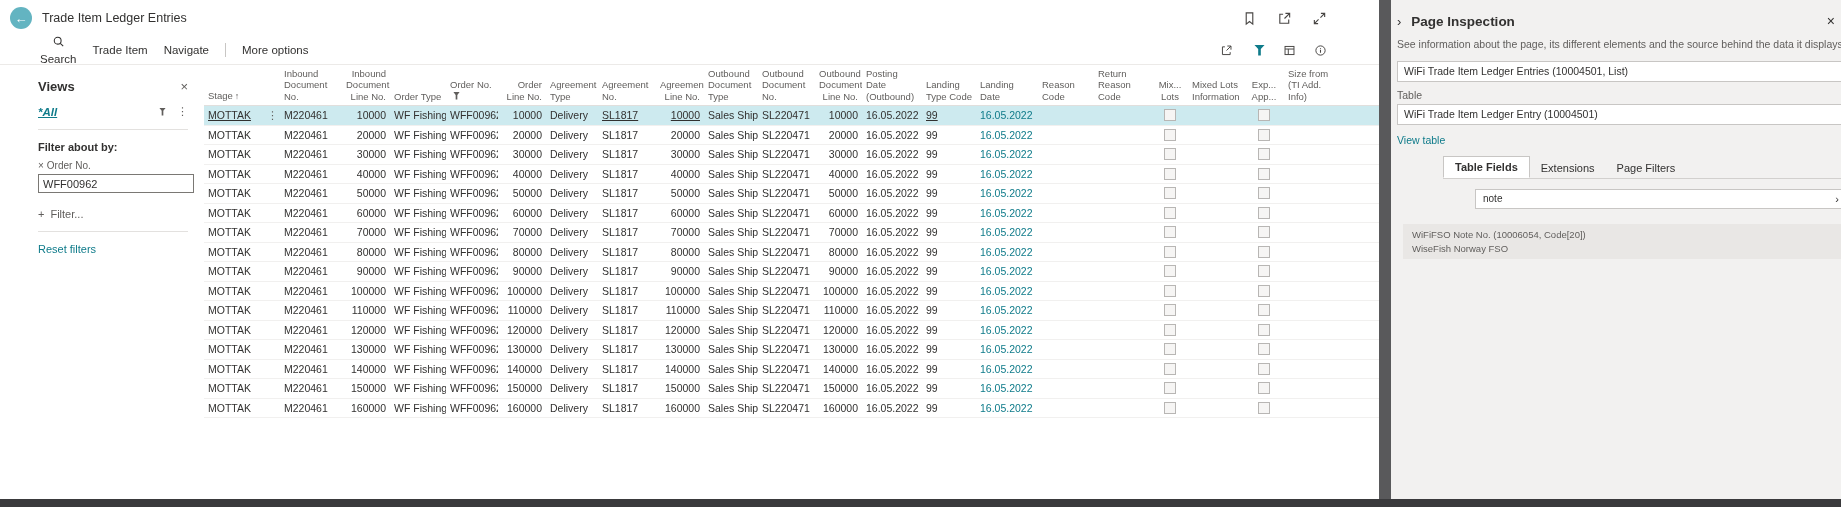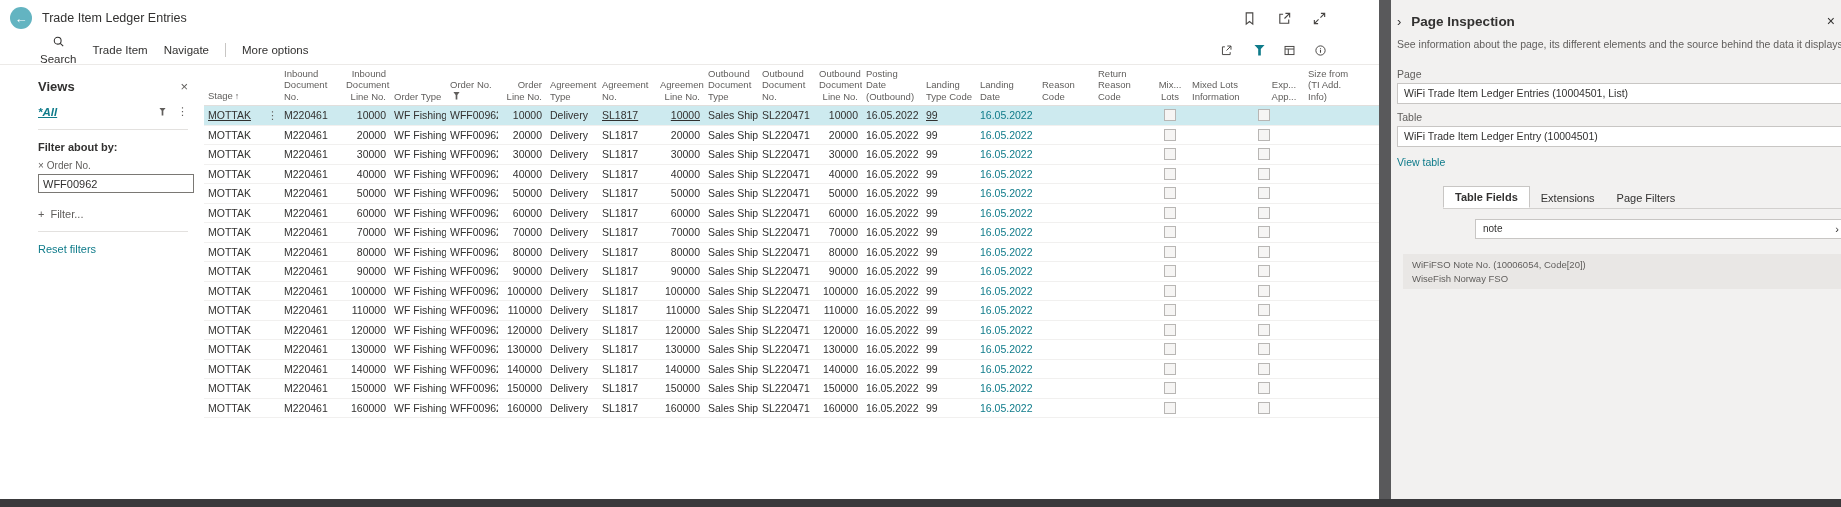--- a/index.html
+++ b/index.html
@@ -69,21 +69,21 @@
   .insp-head{display:flex;align-items:center;padding:13px 8px 8px 6px;}
   .chev{font-size:13px;color:#323130;cursor:pointer;}
   .insp-title{font-size:13.5px;font-weight:600;margin-left:10px;}
   .insp-close{margin-left:auto;margin-right:-2px;font-size:14px;color:#323130;cursor:pointer;}
   .insp-desc{font-size:10.5px;color:#605e5c;padding:0 4px 9px 6px;line-height:1.4;width:450px;}
   .insp-label{font-size:10.5px;color:#605e5c;margin:7px 0 3px 6px;}
   .insp-box{margin-left:6px;margin-right:-6px;background:#fff;border:1px solid #c8c6c4;height:19px;line-height:19px;font-size:10.5px;padding:0 6px;white-space:nowrap;overflow:hidden;}
   .viewtable{font-size:10.5px;color:var(--accent);margin:9px 0 4px 6px;display:inline-block;cursor:pointer;}
   .tabsrow{display:flex;margin:6px -6px 0 52px;border-bottom:1px solid #d2d0ce;align-items:flex-end;}
   .tab{font-size:11px;padding:4px 11px;cursor:pointer;color:#323130;}
-  .tab.active{background:#fff;border:1px solid #c8c6c4;border-bottom-color:#fff;font-weight:bold;margin-top:8px;}
+  .tab.active{background:#fff;border:1px solid #c8c6c4;border-bottom-color:#fff;font-weight:bold;}
   .insp-search{display:flex;margin:10px -4px 0 84px;background:#fff;border:1px solid #c8c6c4;height:18px;align-items:center;padding:0 5px;}
   .insp-search input{border:none;outline:none;font-size:10px;flex:1;font-family:inherit;background:transparent;color:#323130;}
   .search-chev{color:#323130;font-size:11px;cursor:pointer;}
   .result-card{margin:15px -2px 0 12px;background:#e9e7e5;padding:5px 9px;cursor:pointer;}
   .rc-name{font-size:9.5px;color:#605e5c;}
   .rc-value{font-size:11px;color:#323130;margin-top:3px;}
   .rc-source{font-size:9.5px;color:#605e5c;margin-top:3px;}
 </style>
 </head>
 <body style="--accent: #0f7b8a; --selected-row: #cdeaef; --chrome-strip: #59595b; --chrome-bottom: #3a3a3c;">
@@ -195,21 +195,21 @@
             <div class="th al-left" style="width: 54px;"><span>Outbound Document Type</span></div>
             <div class="th al-left" style="width: 57px;"><span>Outbound Document No.</span></div>
             <div class="th al-right" style="width: 47px;"><span>Outbound Document Line No.</span></div>
             <div class="th al-left" style="width: 60px;"><span>Posting Date (Outbound)</span></div>
             <div class="th al-left" style="width: 54px; margin-top: 12px;"><span>Landing Type Code</span></div>
             <div class="th al-left" style="width: 62px;"><span>Landing Date</span></div>
             <div class="th al-left" style="width: 56px;"><span>Reason Code</span></div>
             <div class="th al-left" style="width: 58px;"><span>Return Reason Code</span></div>
             <div class="th al-center" style="width: 36px;"><span>Mix... Lots</span></div>
             <div class="th al-left" style="width: 56px;"><span>Mixed Lots Information</span></div>
-            <div class="th al-center" style="width: 40px; margin-left: 20px;"><span>Exp... App...</span></div>
+            <div class="th al-center" style="width: 40px;"><span>Exp... App...</span></div>
             <div class="th al-left" style="width: 58px;"><span>Size from (TI Add. Info)</span></div>
           </div>
         <div class="tbody">
             <div class="tr selected">
               <div class="td al-left" style="width: 76px;">
                 <span class="drill">MOTTAK</span>
                 <span class="rowmenu">⋮</span>
               </div>
               <div class="td al-left" style="width: 62px;">
                 <span>M220461</span>
@@ -1255,21 +1255,20 @@
 
   <div class="strip"></div>
 
   <aside class="insp">
     <div class="insp-head">
       <span class="chev">›</span>
       <span class="insp-title">Page Inspection</span>
       <span class="insp-close">×</span>
     </div>
     <div class="insp-desc">See information about the page, its different elements and the source behind the data it displays.</div>
-    <div class="insp-label">Page</div>
     <div class="insp-box">WiFi Trade Item Ledger Entries (10004501, List)</div>
     <div class="insp-label">Table</div>
     <div class="insp-box">WiFi Trade Item Ledger Entry (10004501)</div>
     <a class="viewtable">View table</a>
     <div class="tabsrow">
       <span class="tab active">Table Fields</span>
       <span class="tab">Extensions</span>
       <span class="tab">Page Filters</span>
     </div>
     <div class="insp-search">

